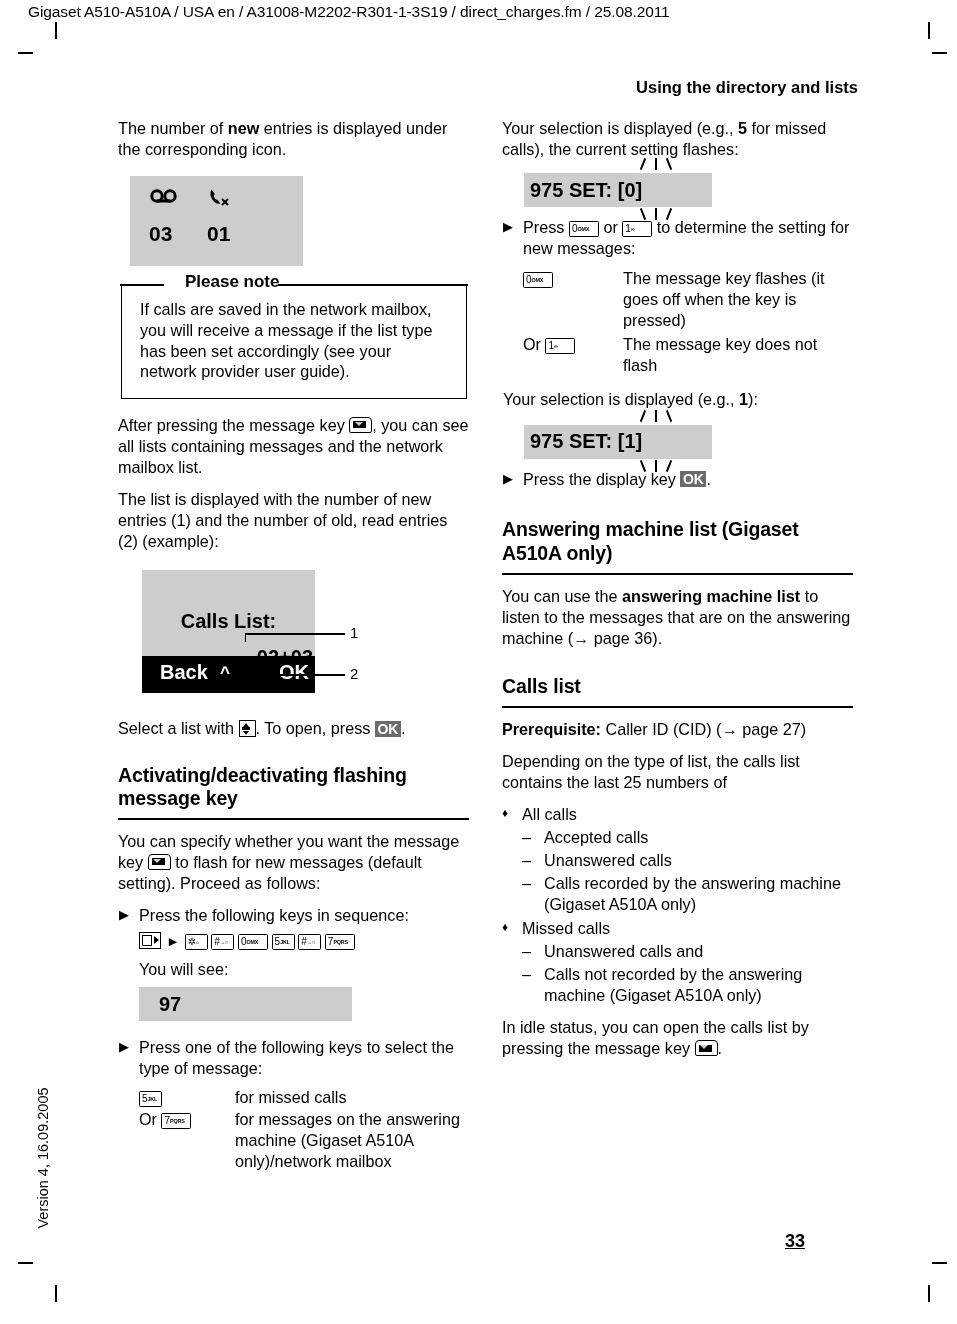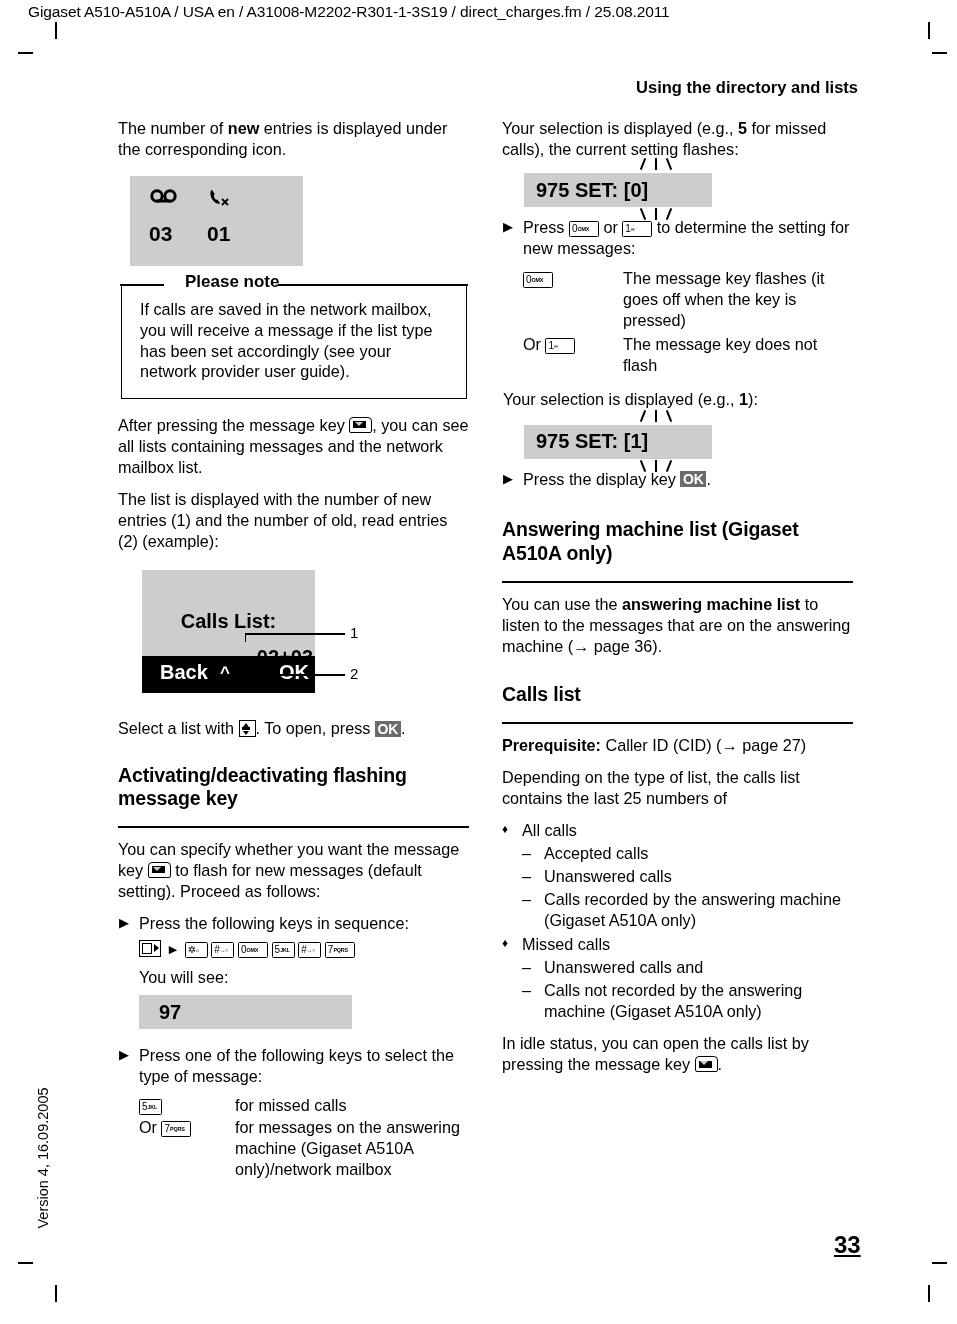--- a/index.html
+++ b/index.html
@@ -51,23 +51,23 @@
     transform: rotate(-90deg);
     transform-origin: 50% 50%;
     font-size: 14.5px;
     white-space: nowrap;
     text-align: center;
   }
 
   
   #page-number {
     position: absolute;
-    left: 834px;
+    left: 785px;
     top: 1231px;
-    font-size: 24px;
+    font-size: 18px;
     font-weight: bold;
     text-decoration: underline;
   }
 
   
   .col {
     position: absolute;
     top: 118px;
     width: 351px;
   }
@@ -79,21 +79,21 @@
     font-size: 16.2px;
     line-height: 1.30;
   }
   b, strong { font-weight: bold; }
 
   h2 {
     font-size: 19.5px;
     font-weight: bold;
     line-height: 1.22;
     margin: 22px 0 0 0;
-    padding: 0 0 15px 0;
+    padding: 0 0 7px 0;
     letter-spacing: -0.15px;
   }
   h2 + .rule {
     border-bottom: 2.2px solid #000;
     margin-bottom: 11px;
   }
 
   
   .lcd {
     background: #cdcdcd;
@@ -176,21 +176,21 @@
     width: 188px;
     height: 34px;
     margin: 5px 0 2px 12px;
     display: flex;
     align-items: center;
     position: relative;
   }
   .lcd-set .txt {
     font-size: 20px;
     font-weight: bold;
-    padding-left: 12px;
+    padding-left: 6px;
     white-space: nowrap;
   }
   
   .flash {
     position: absolute;
     width: 50px;
     height: 14px;
     left: 112px;
   }
   .flash.top { top: -15px; }

